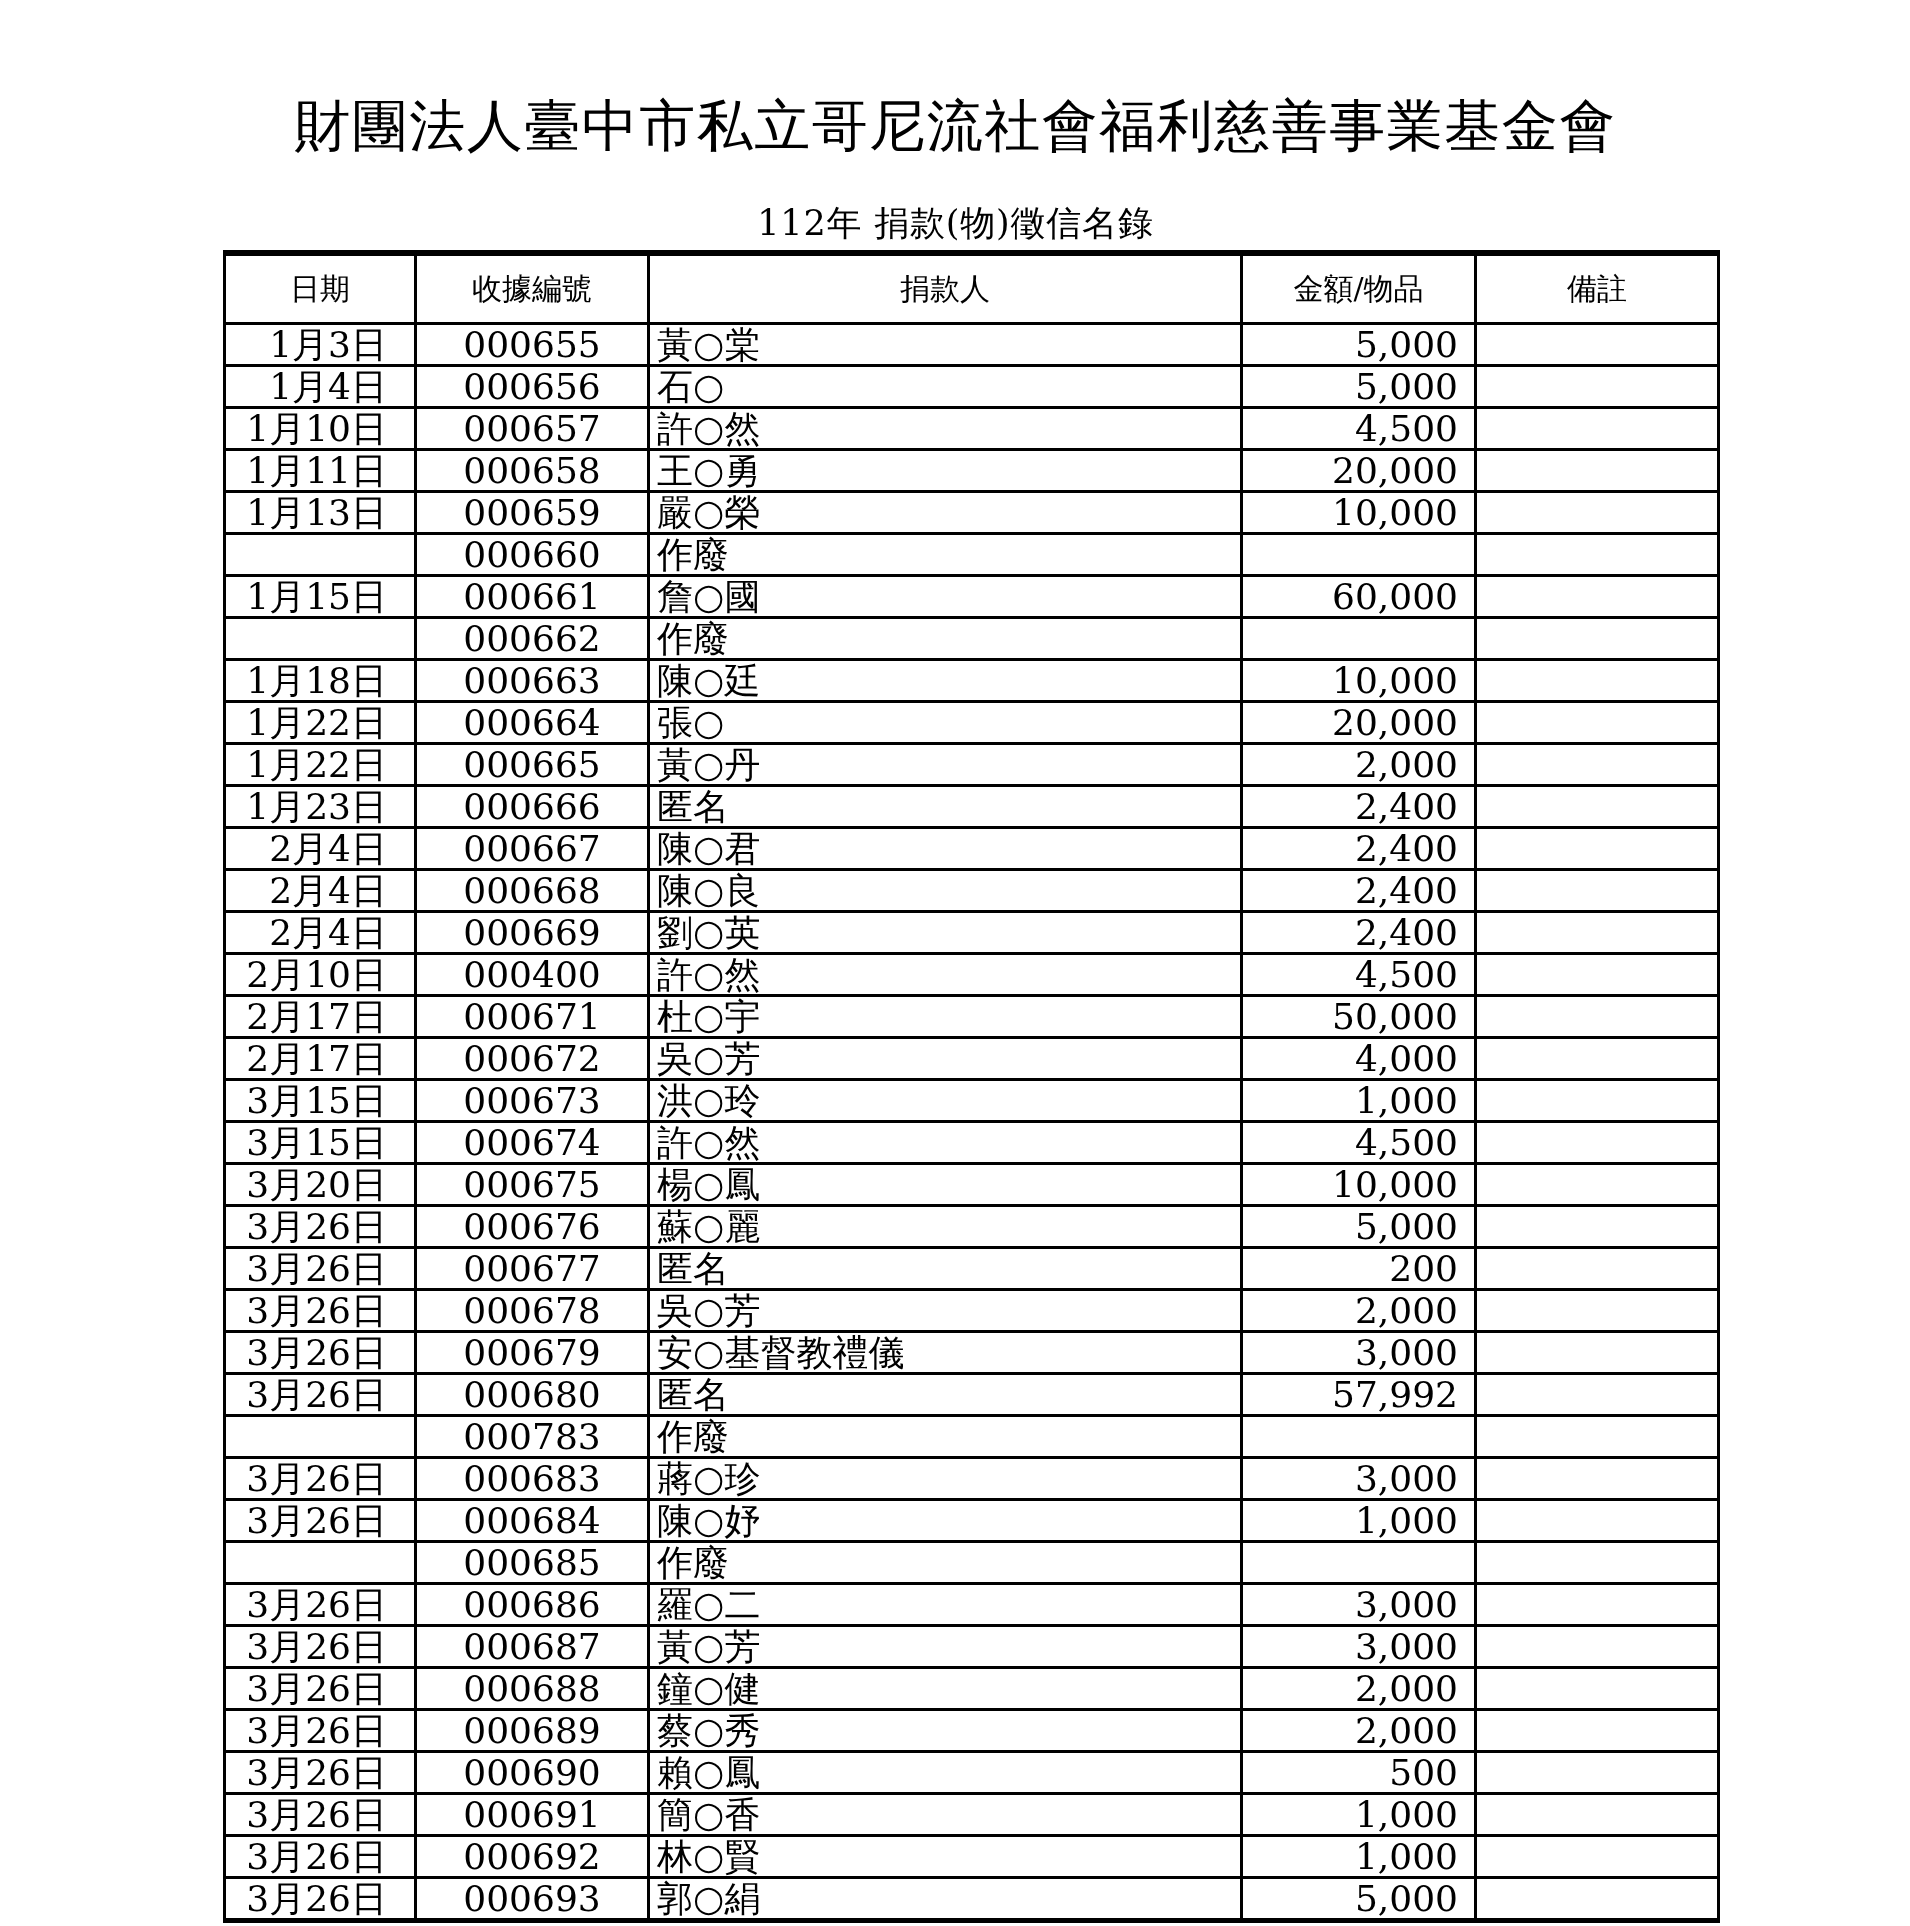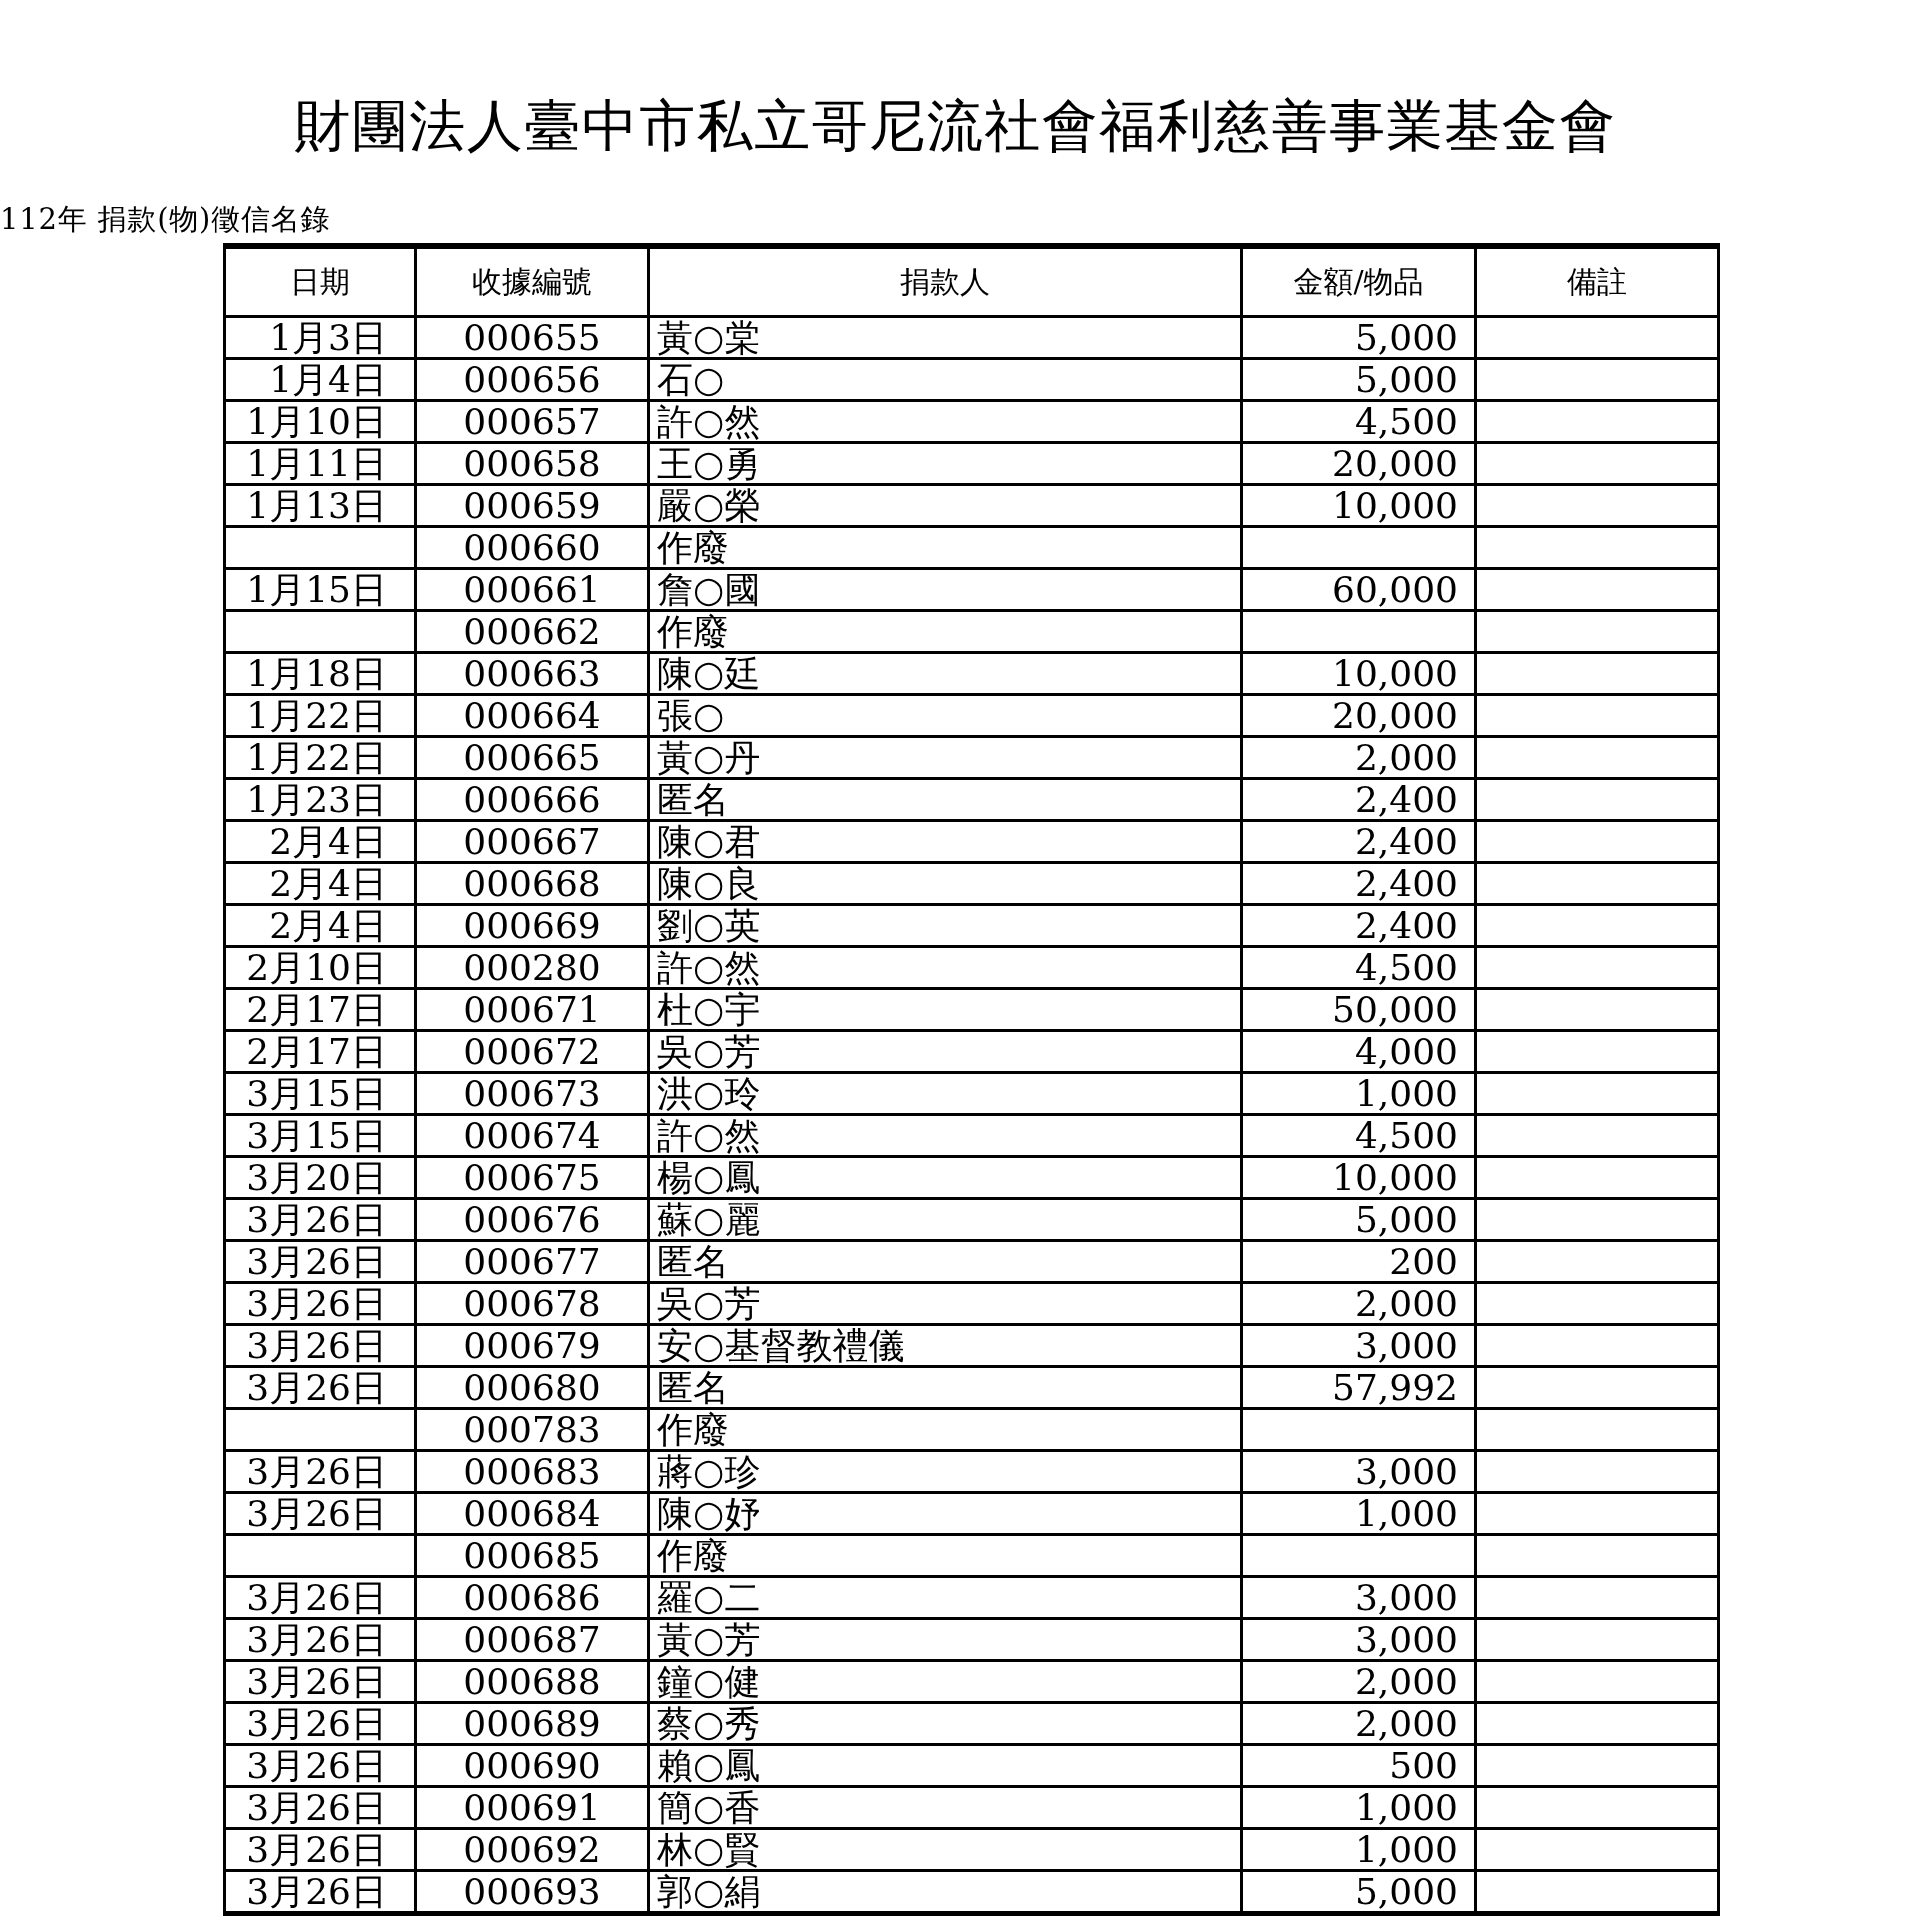--- a/index.html
+++ b/index.html
@@ -17,23 +17,23 @@
   .page-title {
     font-size: 56px;
     font-weight: normal;
     text-align: center;
     margin: 0;
     padding-top: 92px;
     line-height: 1.2;
     letter-spacing: 1.5px;
   }
   .page-subtitle {
-    font-size: 29px;
+    font-size: 35px;
     font-weight: normal;
-    text-align: left;
+    text-align: center;
     margin: 43px 0 0 0;
     line-height: 1.2;
     letter-spacing: 0.8px;
   }
   table.donation-table {
     border-collapse: collapse;
     table-layout: fixed;
     margin: 6.2px 0 0 223px;
     width: 1495px;
     border: 3.9px solid #000000;
@@ -191,21 +191,21 @@
         </tr>
         <tr>
           <td class="c-date">2月4日</td>
           <td class="c-receipt">000669</td>
           <td class="c-donor">劉○英</td>
           <td class="c-amount">2,400</td>
           <td class="c-note"></td>
         </tr>
         <tr>
           <td class="c-date">2月10日</td>
-          <td class="c-receipt">000280</td>
+          <td class="c-receipt">000400</td>
           <td class="c-donor">許○然</td>
           <td class="c-amount">4,500</td>
           <td class="c-note"></td>
         </tr>
         <tr>
           <td class="c-date">2月17日</td>
           <td class="c-receipt">000671</td>
           <td class="c-donor">杜○宇</td>
           <td class="c-amount">50,000</td>
           <td class="c-note"></td>

